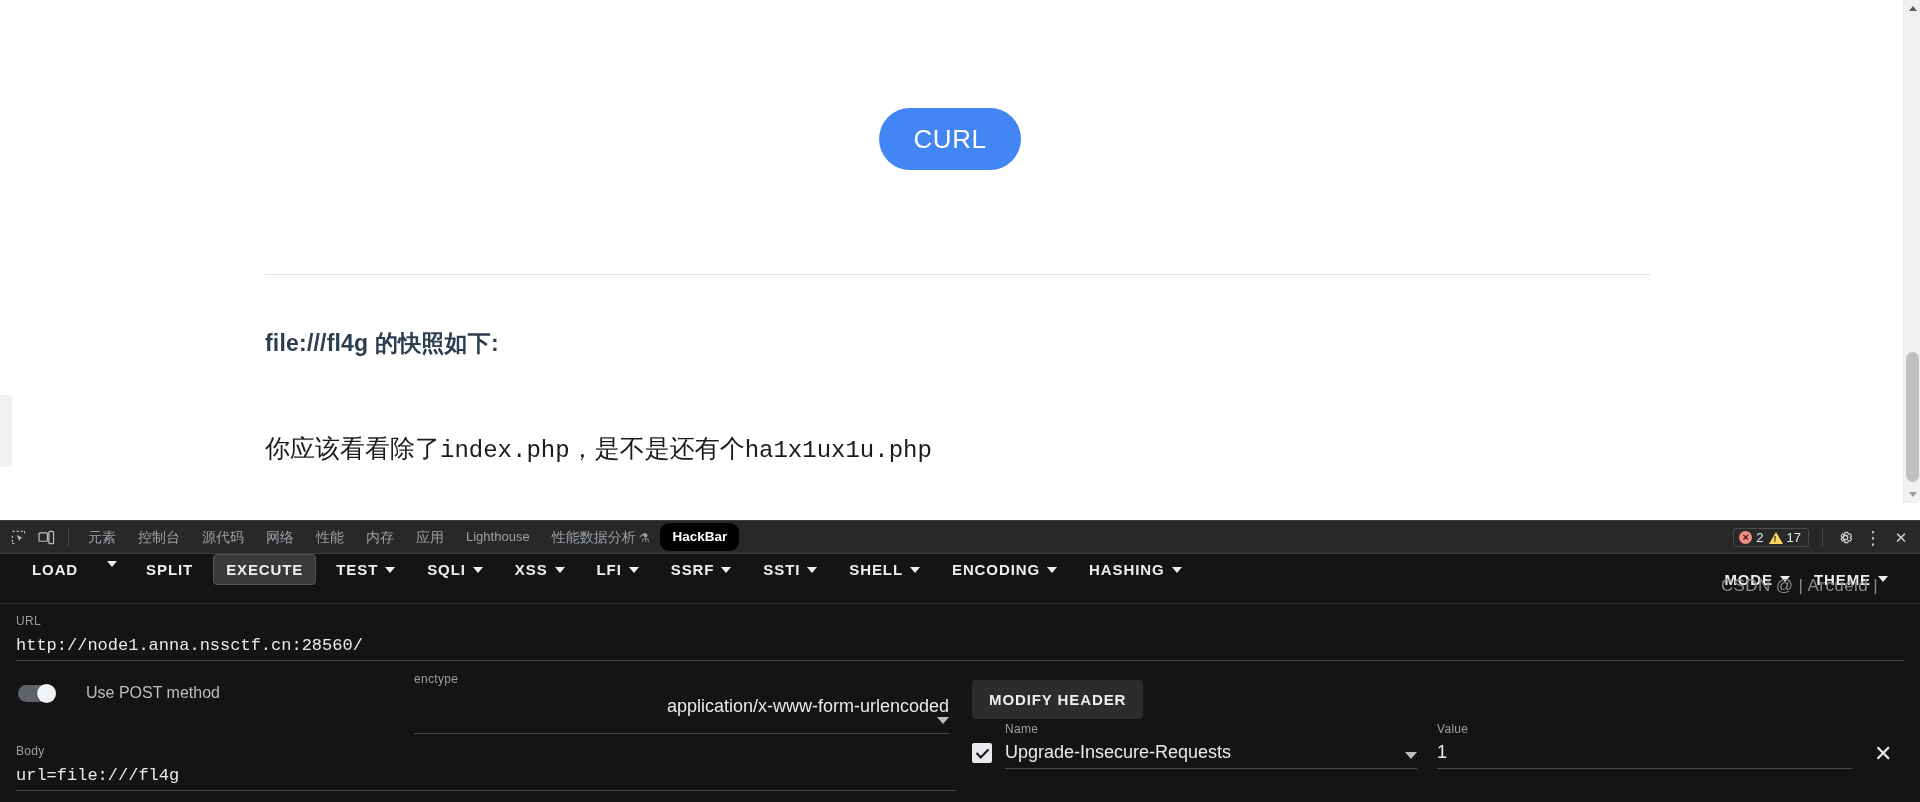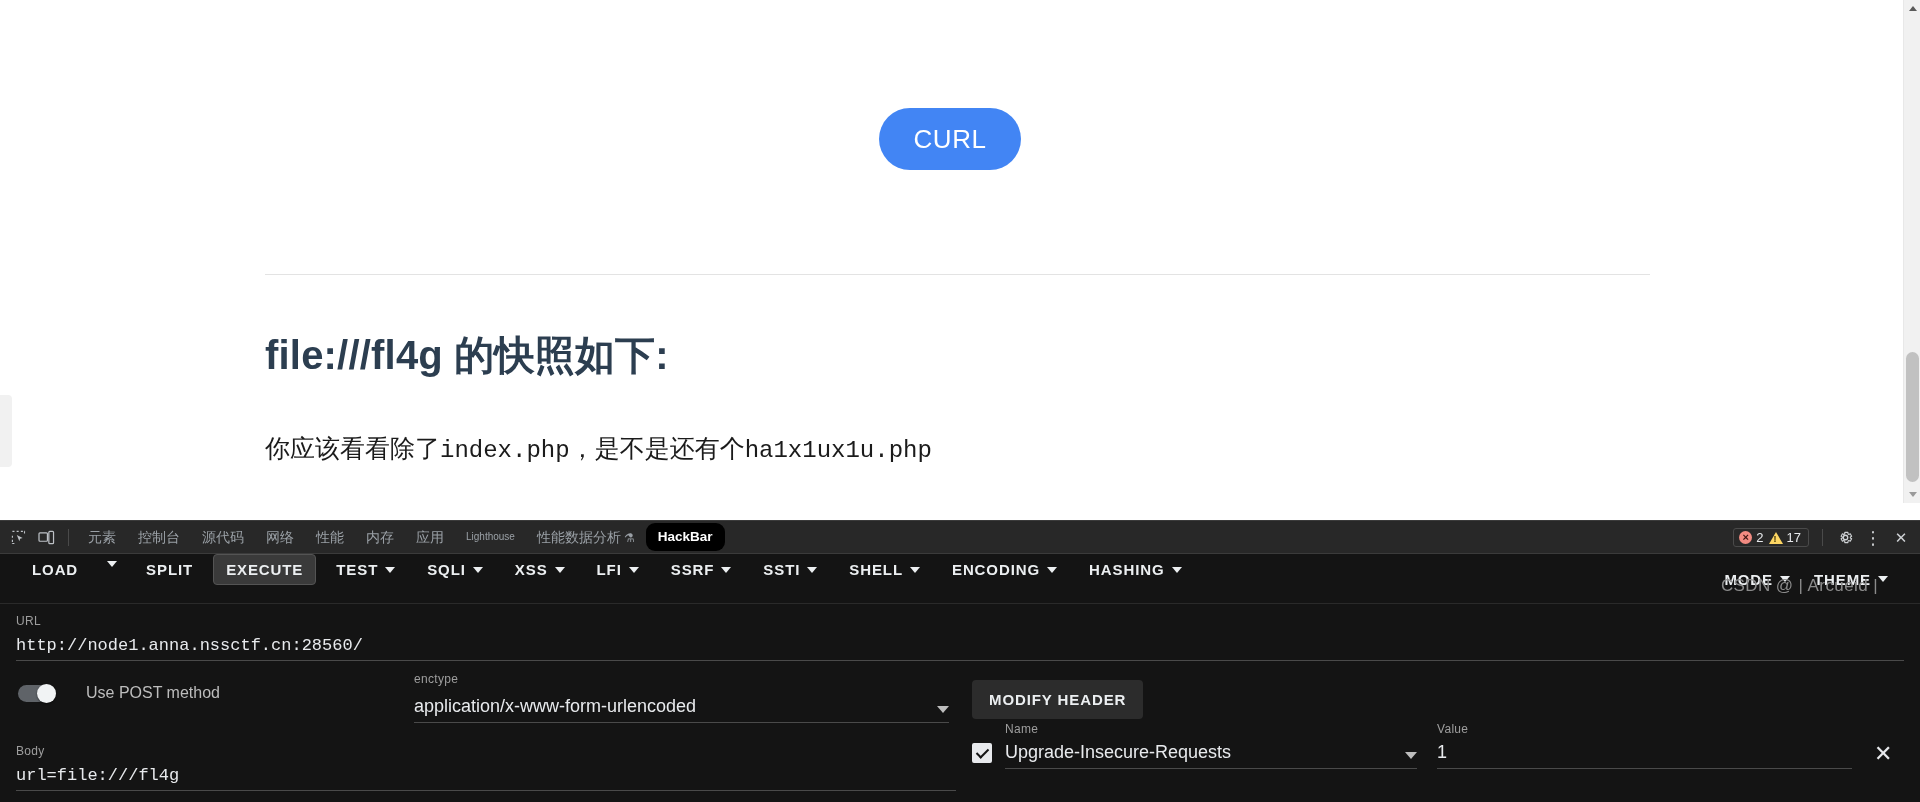--- a/index.html
+++ b/index.html
@@ -33,21 +33,21 @@
   }
 
   .hr {
     position: absolute; left: 265px; top: 274px;
     width: 1385px; height: 1px;
     background: #e3e3e3;
   }
 
   .snapshot-title {
     position: absolute; left: 265px; top: 328px;
-    font-size: 40px; font-weight: bold;
+    font-size: 23px; font-weight: bold;
     color: #2c3e50;
     letter-spacing: .2px;
     white-space: nowrap;
   }
 
   .snapshot-body {
     position: absolute; left: 265px; top: 432px;
     font-size: 25px;
     color: #1b1b1b;
     font-family: "Liberation Sans", sans-serif;
@@ -118,21 +118,21 @@
   .dt-icon-btn svg { display: block; }
   .dt-sep {
     width: 1px; height: 17px; background: #4a4a4a; margin: 0 8px;
   }
   .dt-tab {
     font-size: 14px; color: #9aa0a6;
     padding: 5px 11px; border-radius: 3px;
     white-space: nowrap; cursor: pointer;
     line-height: 1.2;
   }
-  .dt-tab.lh { font-size: 10px; }
+  .dt-tab.lh { font-size: 13px; }
   .dt-tab.active {
     color: #ffffff; background: #000000; font-weight: bold;
     font-size: 13.5px;
     padding: 6px 12px;
     border-radius: 9px;
   }
   .dt-tab .beta-glyph { font-size: 12px; margin-left: 3px; }
 
   .dt-right {
     position: absolute; right: 6px; top: 0; height: 33px;
@@ -245,20 +245,21 @@
     box-shadow: 0 1px 2px rgba(0,0,0,.5);
   }
   .post-label { font-size: 16px; color: #bdbdbd; }
 
   .enctype {
     position: absolute; left: 414px; top: 0; width: 535px;
   }
   .enctype .fld-value {
     display: flex; align-items: flex-end; justify-content: space-between;
     padding-top: 10px;
+    flex-direction: column;
   }
   .sel-caret {
     width: 0; height: 0; margin-bottom: 4px;
     border-left: 6px solid transparent;
     border-right: 6px solid transparent;
     border-top: 7px solid #bdbdbd;
   }
   .enctype-text { font-family: "Liberation Sans", sans-serif; font-size: 18px; }
 
   .modify-header-btn {

